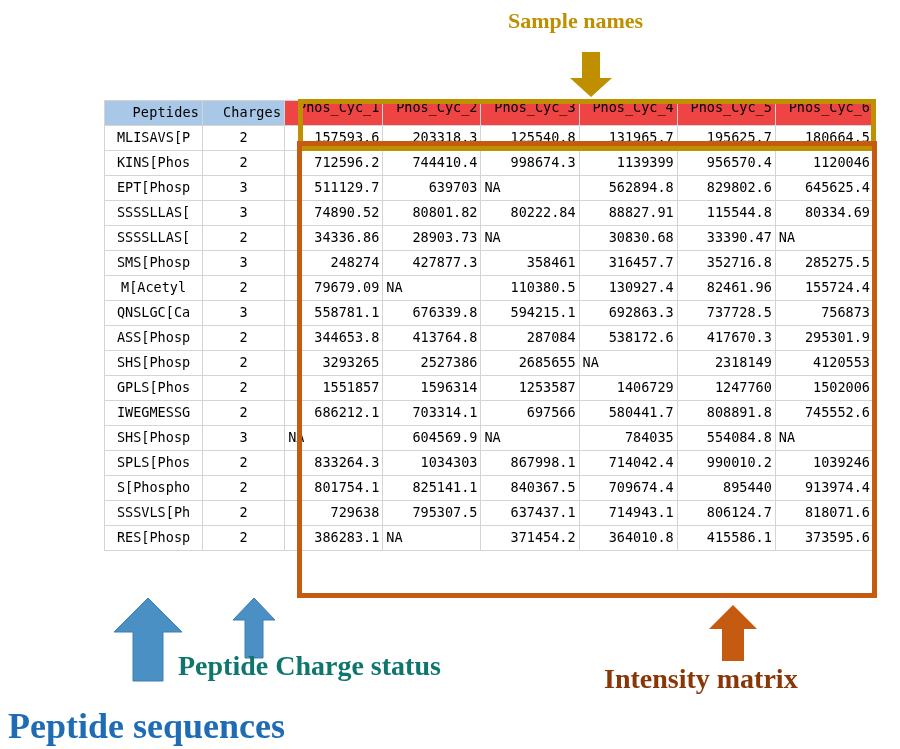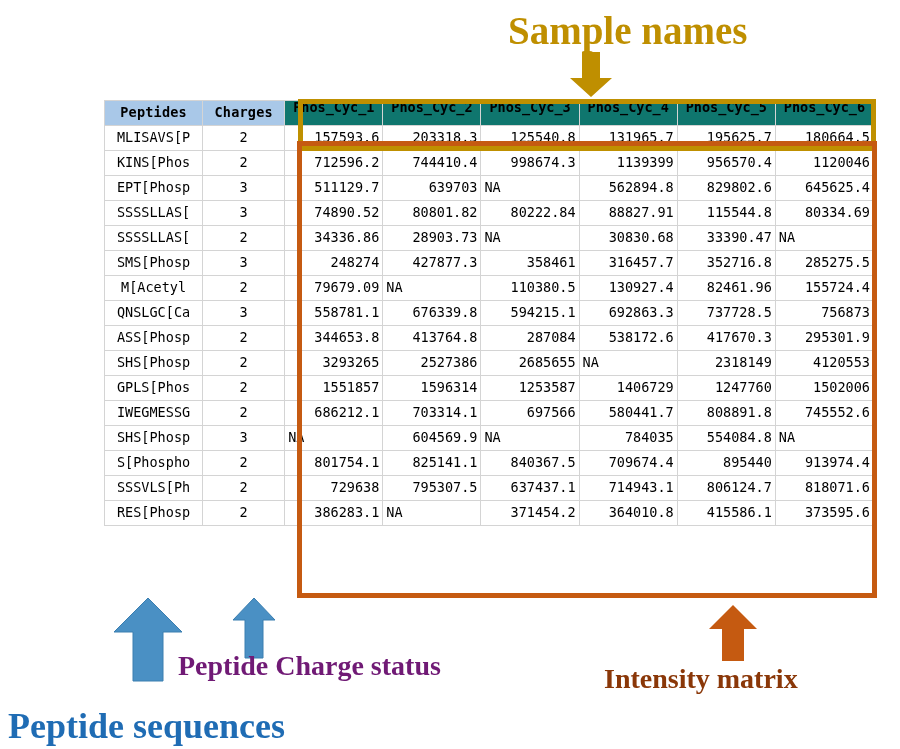--- a/index.html
+++ b/index.html
@@ -27,39 +27,39 @@
     font-size:13.5px;
     line-height:1;
     height:24px;
     padding:0 3px;
     color:#000;
     white-space:nowrap;
     overflow:hidden;
     font-weight:400;
   }
   #sheet th{
-    font-weight:700;
-    text-align:center;
+    font-weight:400;
+    text-align:right;
   }
   
   col.c-pep{width:98px;}
   col.c-chg{width:82px;}
   col.c-dat{width:98px;}
 
   
   tr.hdr th.h-pep, tr.hdr th.h-chg{
     background:#a9c8e8;
     height:48px;
     vertical-align:middle;
     font-size:13.5px;
     letter-spacing:0.2px;
   }
   tr.hdr th.h-chg{text-align:left;padding-left:6px;}
   tr.hdr th.h-smp{
-    background:#0f766e;
+    background:#ef4444;
     height:48px;
     vertical-align:top;
     padding-top:3px;
     font-size:13.5px;
     white-space:normal;
     line-height:1.25;
     word-break:break-all;
     border-color:#ffff00;
   }
 
@@ -90,27 +90,27 @@
 
   
   .callout{
     position:absolute;
     font-family:"Liberation Serif","DejaVu Serif",serif;
     font-weight:bold;
     white-space:nowrap;
   }
   #lbl-sample{
     left:508px; top:8px;
-    font-size:39px;
+    font-size:22px;
     color:#bf8f00;
   }
   #lbl-charge{
     left:178px; top:650px;
     font-size:28px;
-    color:#701a75;
+    color:#0f766e;
   }
   #lbl-sequences{
     left:8px; top:705px;
     font-size:36px;
     color:#1f6cb4;
   }
   #lbl-intensity{
     left:604px; top:663px;
     font-size:28px;
     color:#8a3708;
@@ -279,20 +279,30 @@
         <td class="pep">SHS[Phosp</td>
         <td class="chg">3</td>
         <td class="val na">NA</td>
         <td class="val">604569.9</td>
         <td class="val na">NA</td>
         <td class="val">784035</td>
         <td class="val">554084.8</td>
         <td class="val na">NA</td>
       </tr>
       <tr>
+        <td class="pep">SPLS[Phos</td>
+        <td class="chg">2</td>
+        <td class="val">833264.3</td>
+        <td class="val">1034303</td>
+        <td class="val">867998.1</td>
+        <td class="val">714042.4</td>
+        <td class="val">990010.2</td>
+        <td class="val">1039246</td>
+      </tr>
+      <tr>
         <td class="pep">S[Phospho</td>
         <td class="chg">2</td>
         <td class="val">801754.1</td>
         <td class="val">825141.1</td>
         <td class="val">840367.5</td>
         <td class="val">709674.4</td>
         <td class="val">895440</td>
         <td class="val">913974.4</td>
       </tr>
       <tr>

